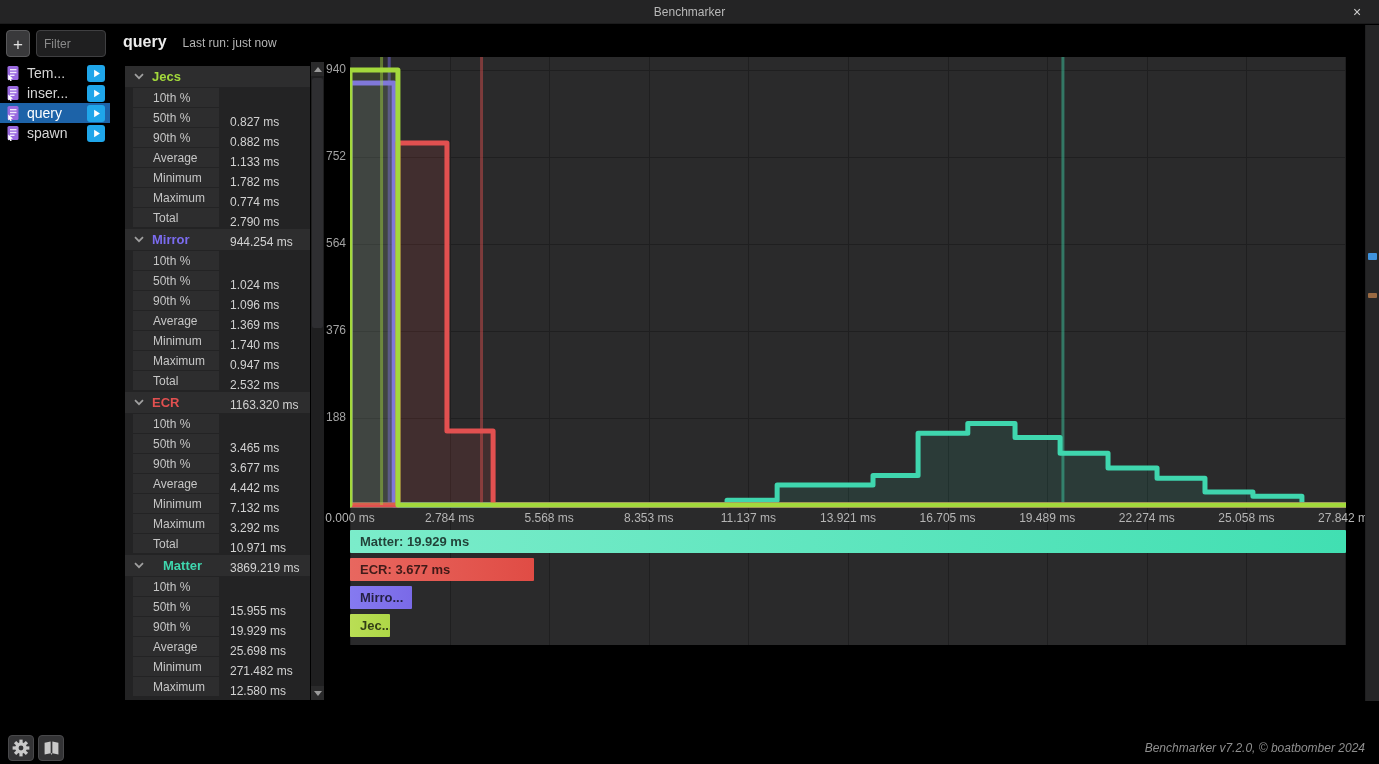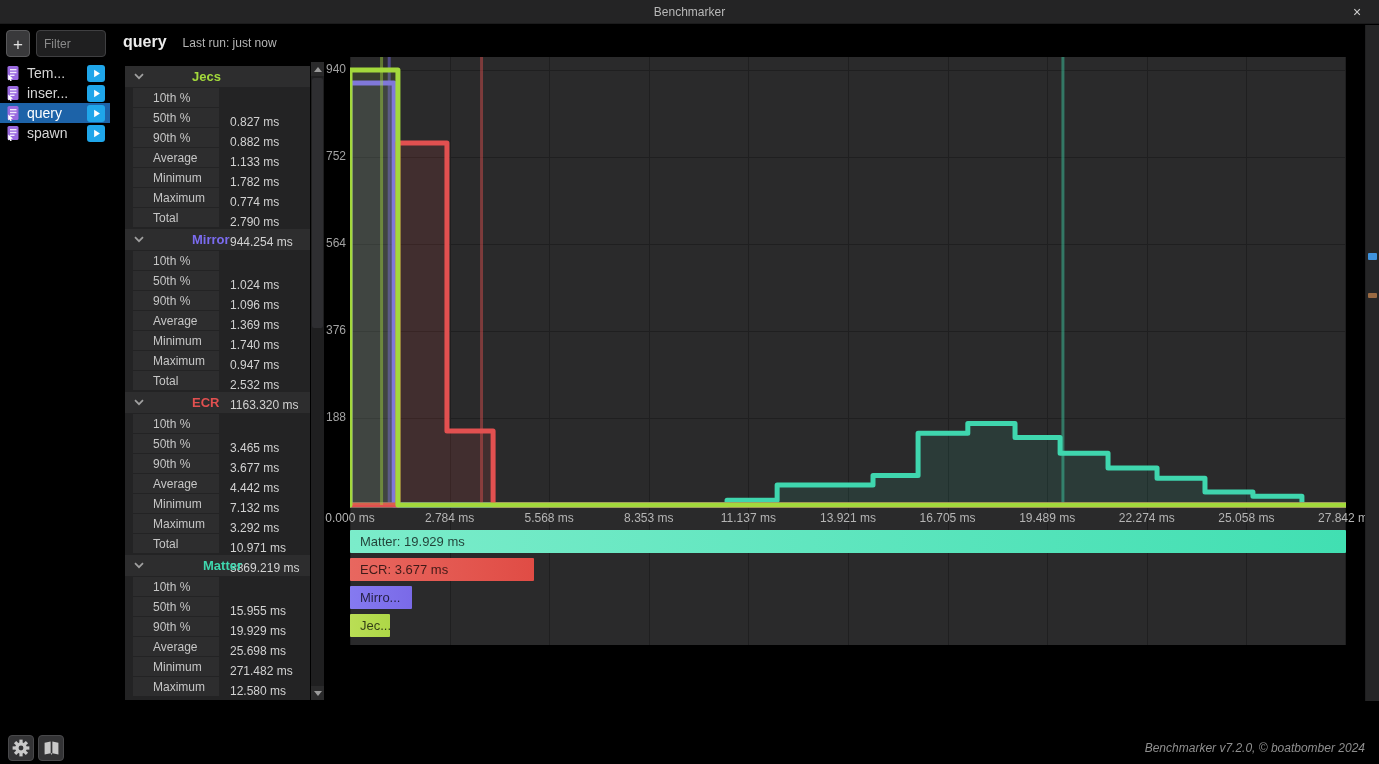--- a/index.html
+++ b/index.html
@@ -32,21 +32,21 @@
 
   
   .mainhdr{position:absolute;left:123px;top:33px;display:flex;align-items:baseline;gap:16px;}
   .mainhdr .qtitle{font-size:16px;font-weight:700;color:#ececec;}
   .mainhdr .lastrun{font-size:12px;color:#b5b5b5;}
 
   
   .statspanel{position:absolute;left:125px;top:66px;width:185px;height:634px;overflow:hidden;
               background:#232324;}
   .sec{margin-bottom:2px;}
-  .sechdr{height:21px;margin-bottom:1px;background:#2d2d2e;display:flex;align-items:center;gap:40px;}
+  .sechdr{height:21px;margin-bottom:1px;background:#2d2d2e;display:flex;align-items:center;}
   .sechdr .chev{margin-left:9px;flex:0 0 auto;}
   .secname{font-size:13px;font-weight:700;margin-left:8px;}
   .statrow{height:19px;margin-bottom:1px;display:flex;}
   .statrow .cell{background:#2d2d2e;display:flex;align-items:center;font-size:12px;color:#c6c6c6;}
   .statrow .lbl{width:86px;margin-left:8px;padding-left:20px;box-sizing:border-box;}
   .statrow .val{flex:1;margin-left:3px;padding-left:8px;color:#d2d2d2;margin-top:34px;}
 
   
   .vsb{position:absolute;left:311px;top:62px;width:13px;height:638px;background:#1f1f20;}
   .vsb .btn{position:absolute;left:0;width:13px;height:14px;background:#2a2a2b;
@@ -58,21 +58,21 @@
           border-top:5px solid #9a9a9a;}
   .vsb .thumb{position:absolute;left:1px;top:16px;width:11px;height:250px;background:#2e2e31;border-radius:2px;}
 
   
   .chartbg{position:absolute;left:350px;top:57px;width:996px;height:588px;background:#2a2a2b;}
   .yaxis span{position:absolute;width:36px;left:310px;text-align:right;font-size:12px;color:#a2a2a2;}
   .xaxis span{position:absolute;top:511px;transform:translateX(-50%);font-size:12px;color:#b5b5b5;
               white-space:nowrap;}
   .legend{position:absolute;left:350px;top:530px;width:996px;}
   .lbar{height:23px;margin-bottom:5px;display:flex;align-items:center;border-radius:1px;}
-  .ltext{font-size:13px;font-weight:400;color:rgba(0,0,0,0.72);margin-left:10px;white-space:nowrap;
+  .ltext{font-size:13px;font-weight:700;color:rgba(0,0,0,0.72);margin-left:10px;white-space:nowrap;
          overflow:hidden;}
 
   
   .edgestrip{position:absolute;right:0;top:25px;width:13px;height:676px;background:#252526;
              border-left:1px solid #1f1f20;}
   .edgemark{position:absolute;left:2px;width:9px;border-radius:1px;}
 
   
   .footbtn{position:absolute;width:26px;height:26px;top:735px;background:#333335;
            border:1px solid #49494b;border-radius:4px;display:flex;align-items:center;

